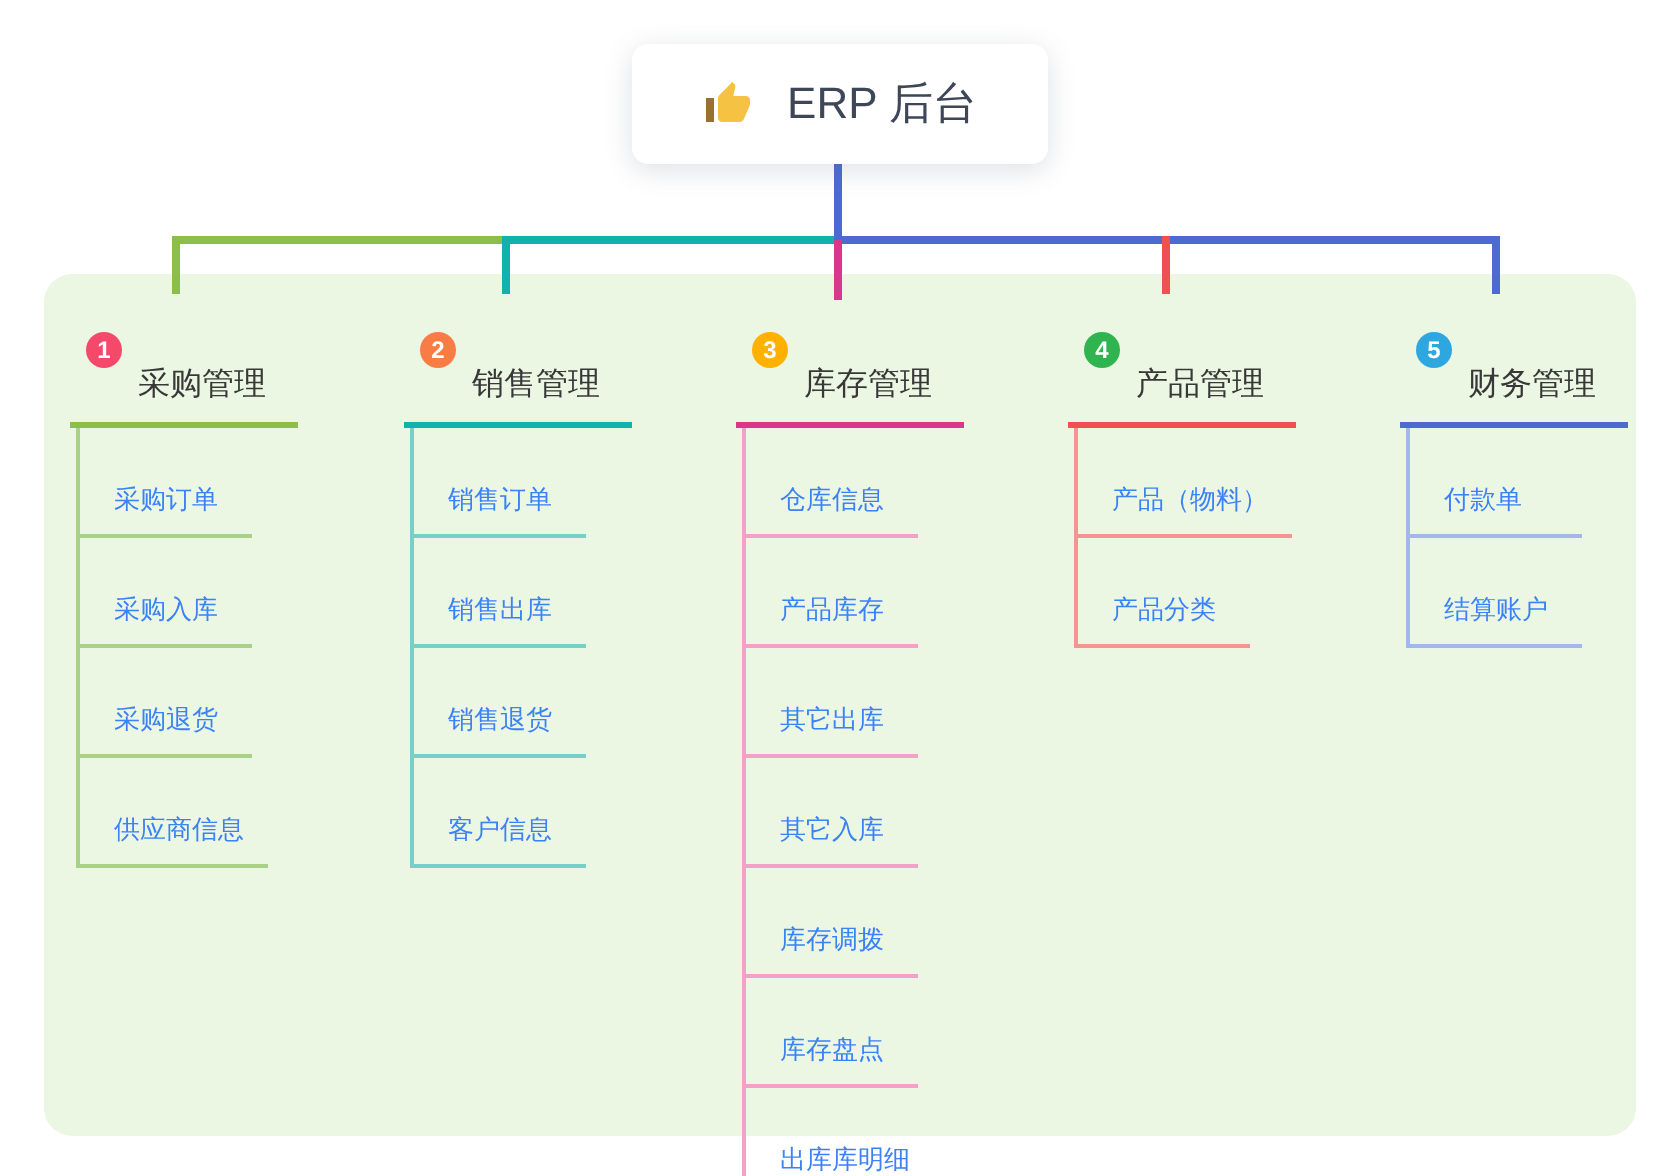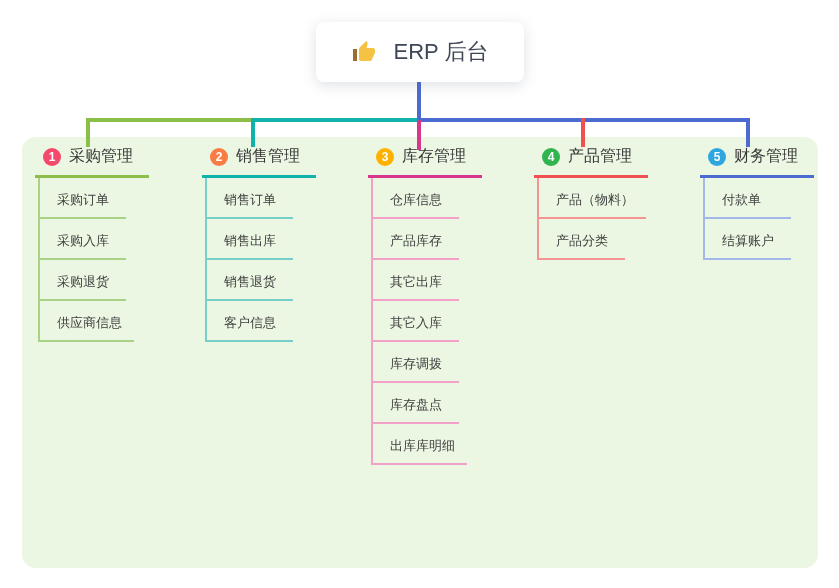--- a/index.html
+++ b/index.html
@@ -37,31 +37,31 @@
     padding: 0 16px 8px 8px;
     border-bottom: 3px solid var(--accent, #999);
   }
   .badge {
     width: 18px; height: 18px; border-radius: 50%;
     background: var(--badge, #999); color: #fff;
     font-size: 12px; font-weight: bold; line-height: 18px;
     display: flex; align-items: center; justify-content: center;
     flex: 0 0 18px;
   }
-  .branch-title .label { font-size: 16px; color: #383838; white-space: nowrap; }
+  .branch-title .label { font-size: 16px; color: #383838; white-space: nowrap; margin-top: 36px; }
   .children {
     border-left: 2px solid var(--child, #ccc);
     margin-left: 3px; width: max-content;
   }
   .child {
-    height: 41px; width: max-content; min-width: 86px;
+    height: 55px; width: max-content; min-width: 86px;
     display: flex; align-items: flex-end;
     border-bottom: 2px solid var(--child, #ccc);
     padding: 0 12px 8px 17px;
-    font-size: 13px; color: #404040; white-space: nowrap;
+    font-size: 13px; color: #3b82f6; white-space: nowrap;
     cursor: default;
   }
 </style>
 </head>
 <body>
 
 <div class="panel" style="background: rgb(235, 247, 227);"></div>
 
 <svg class="connectors" width="839" height="588">
 

